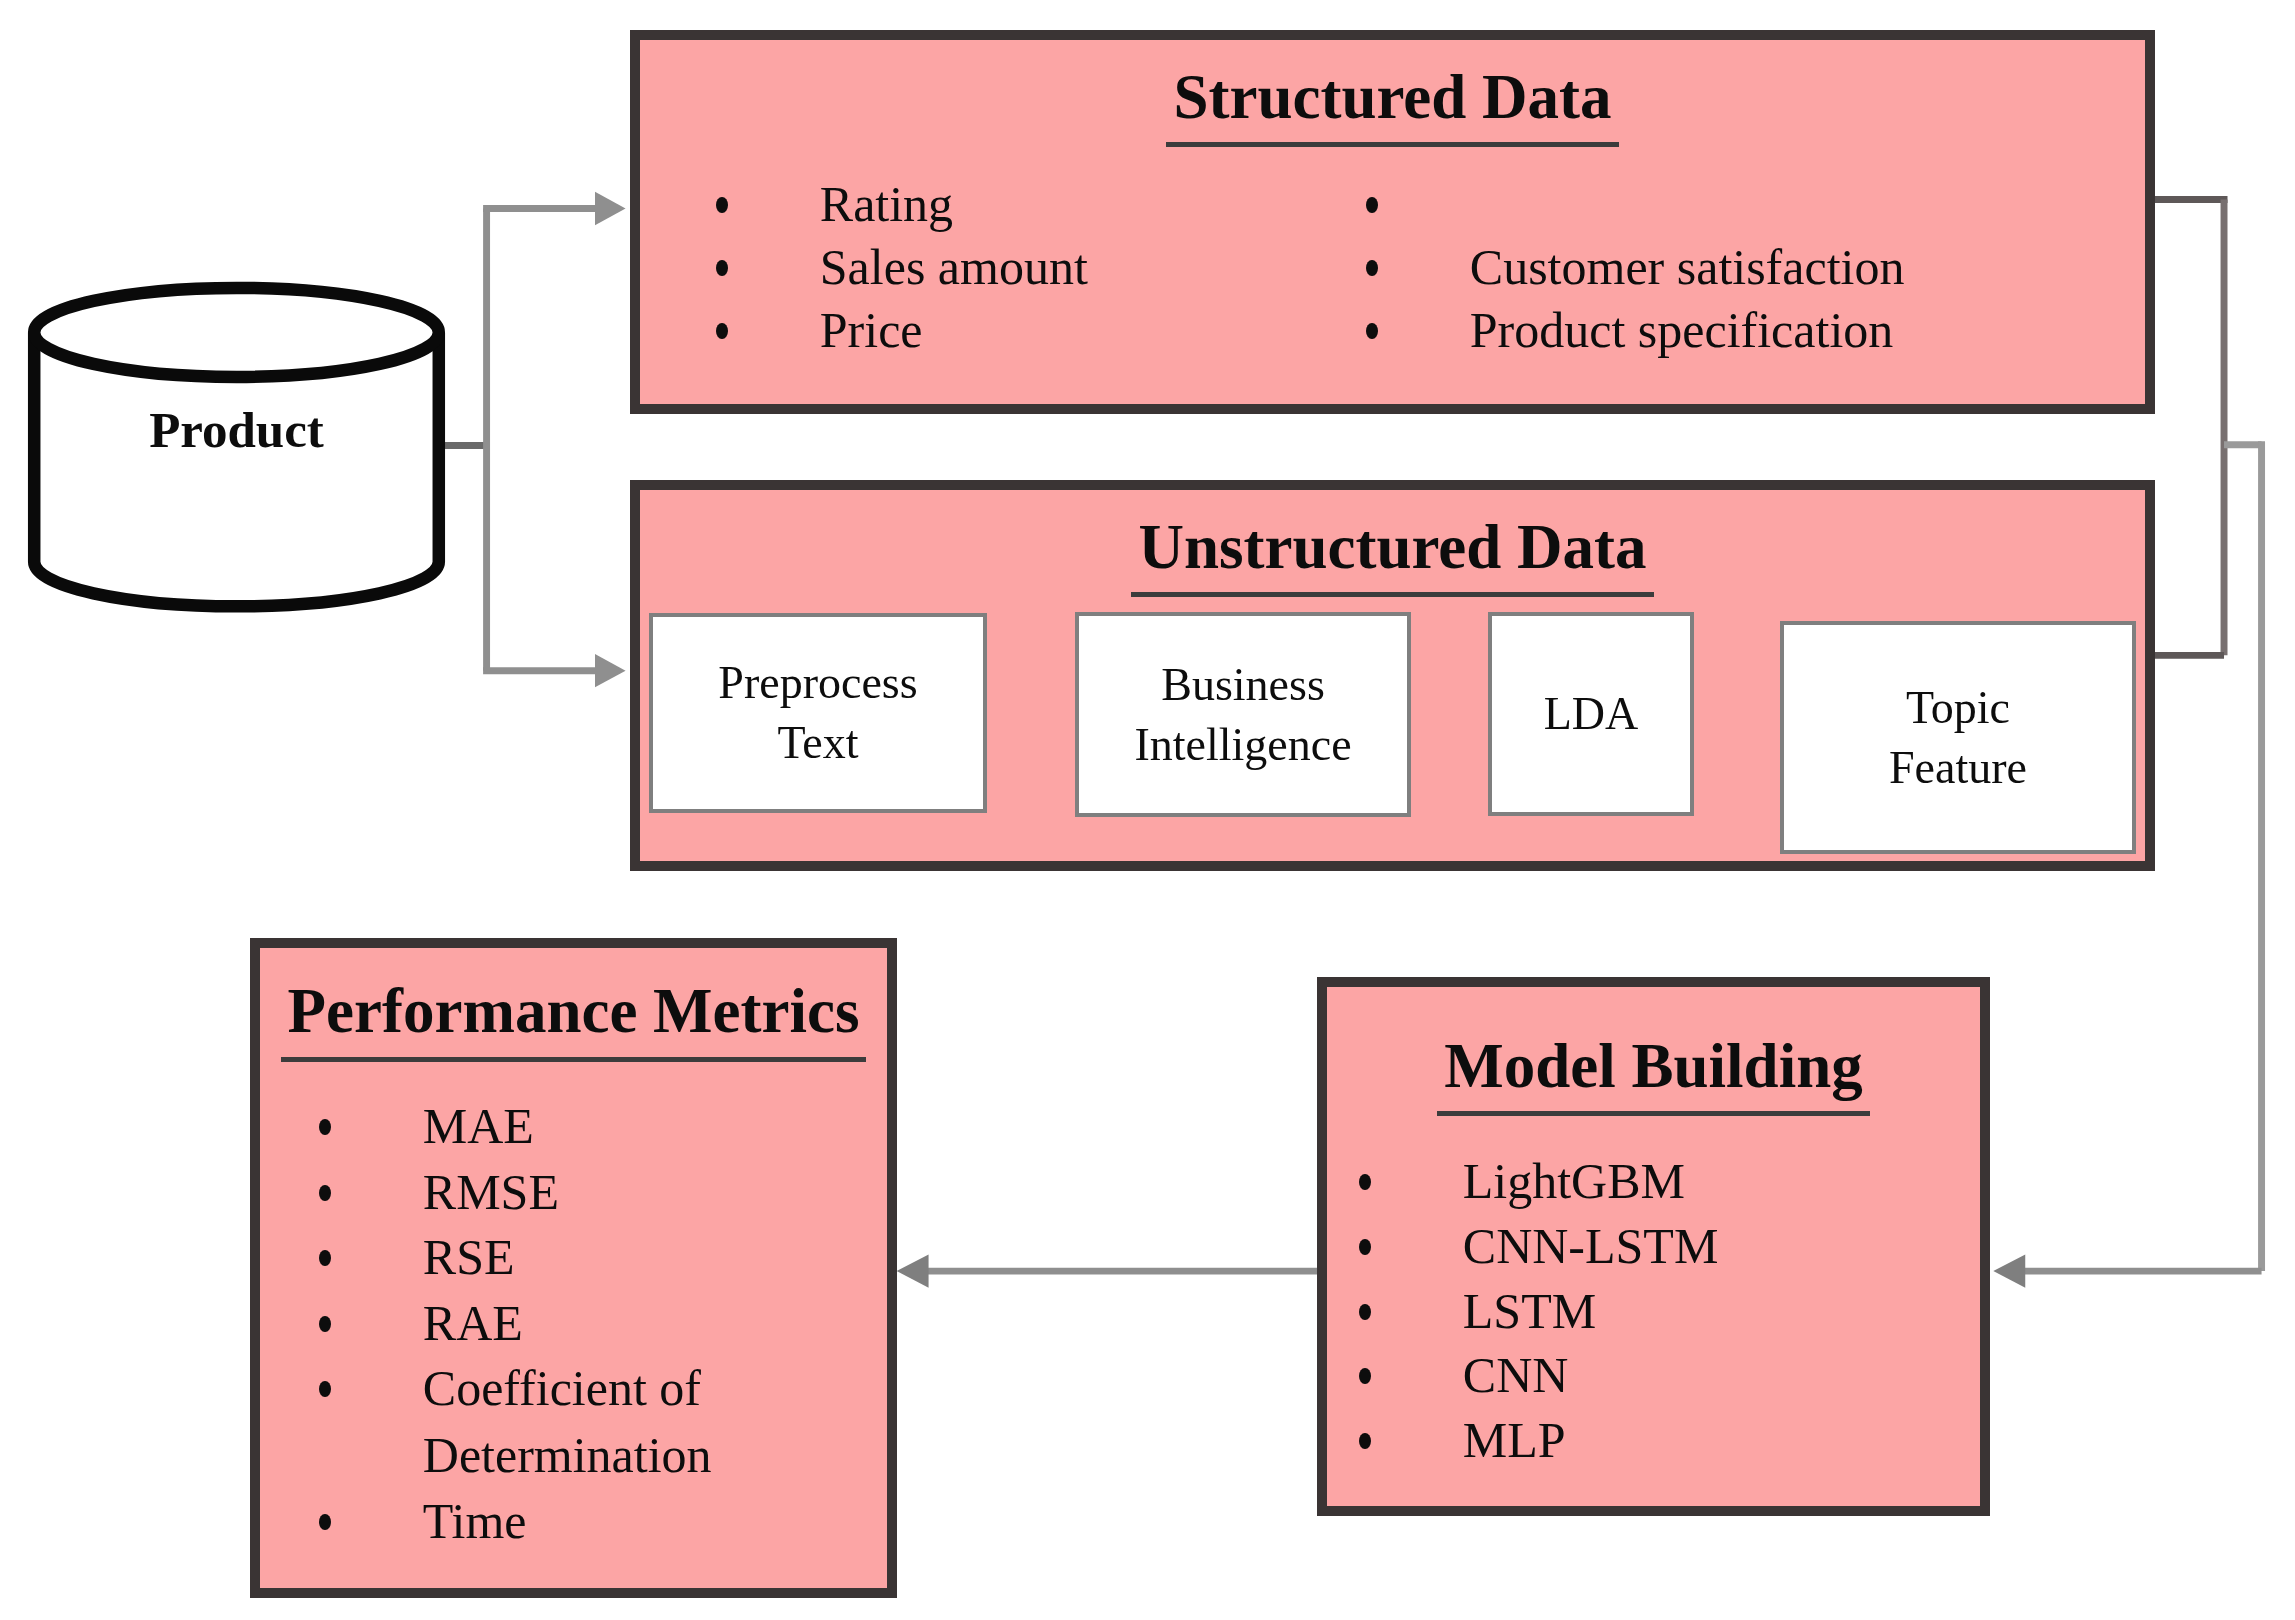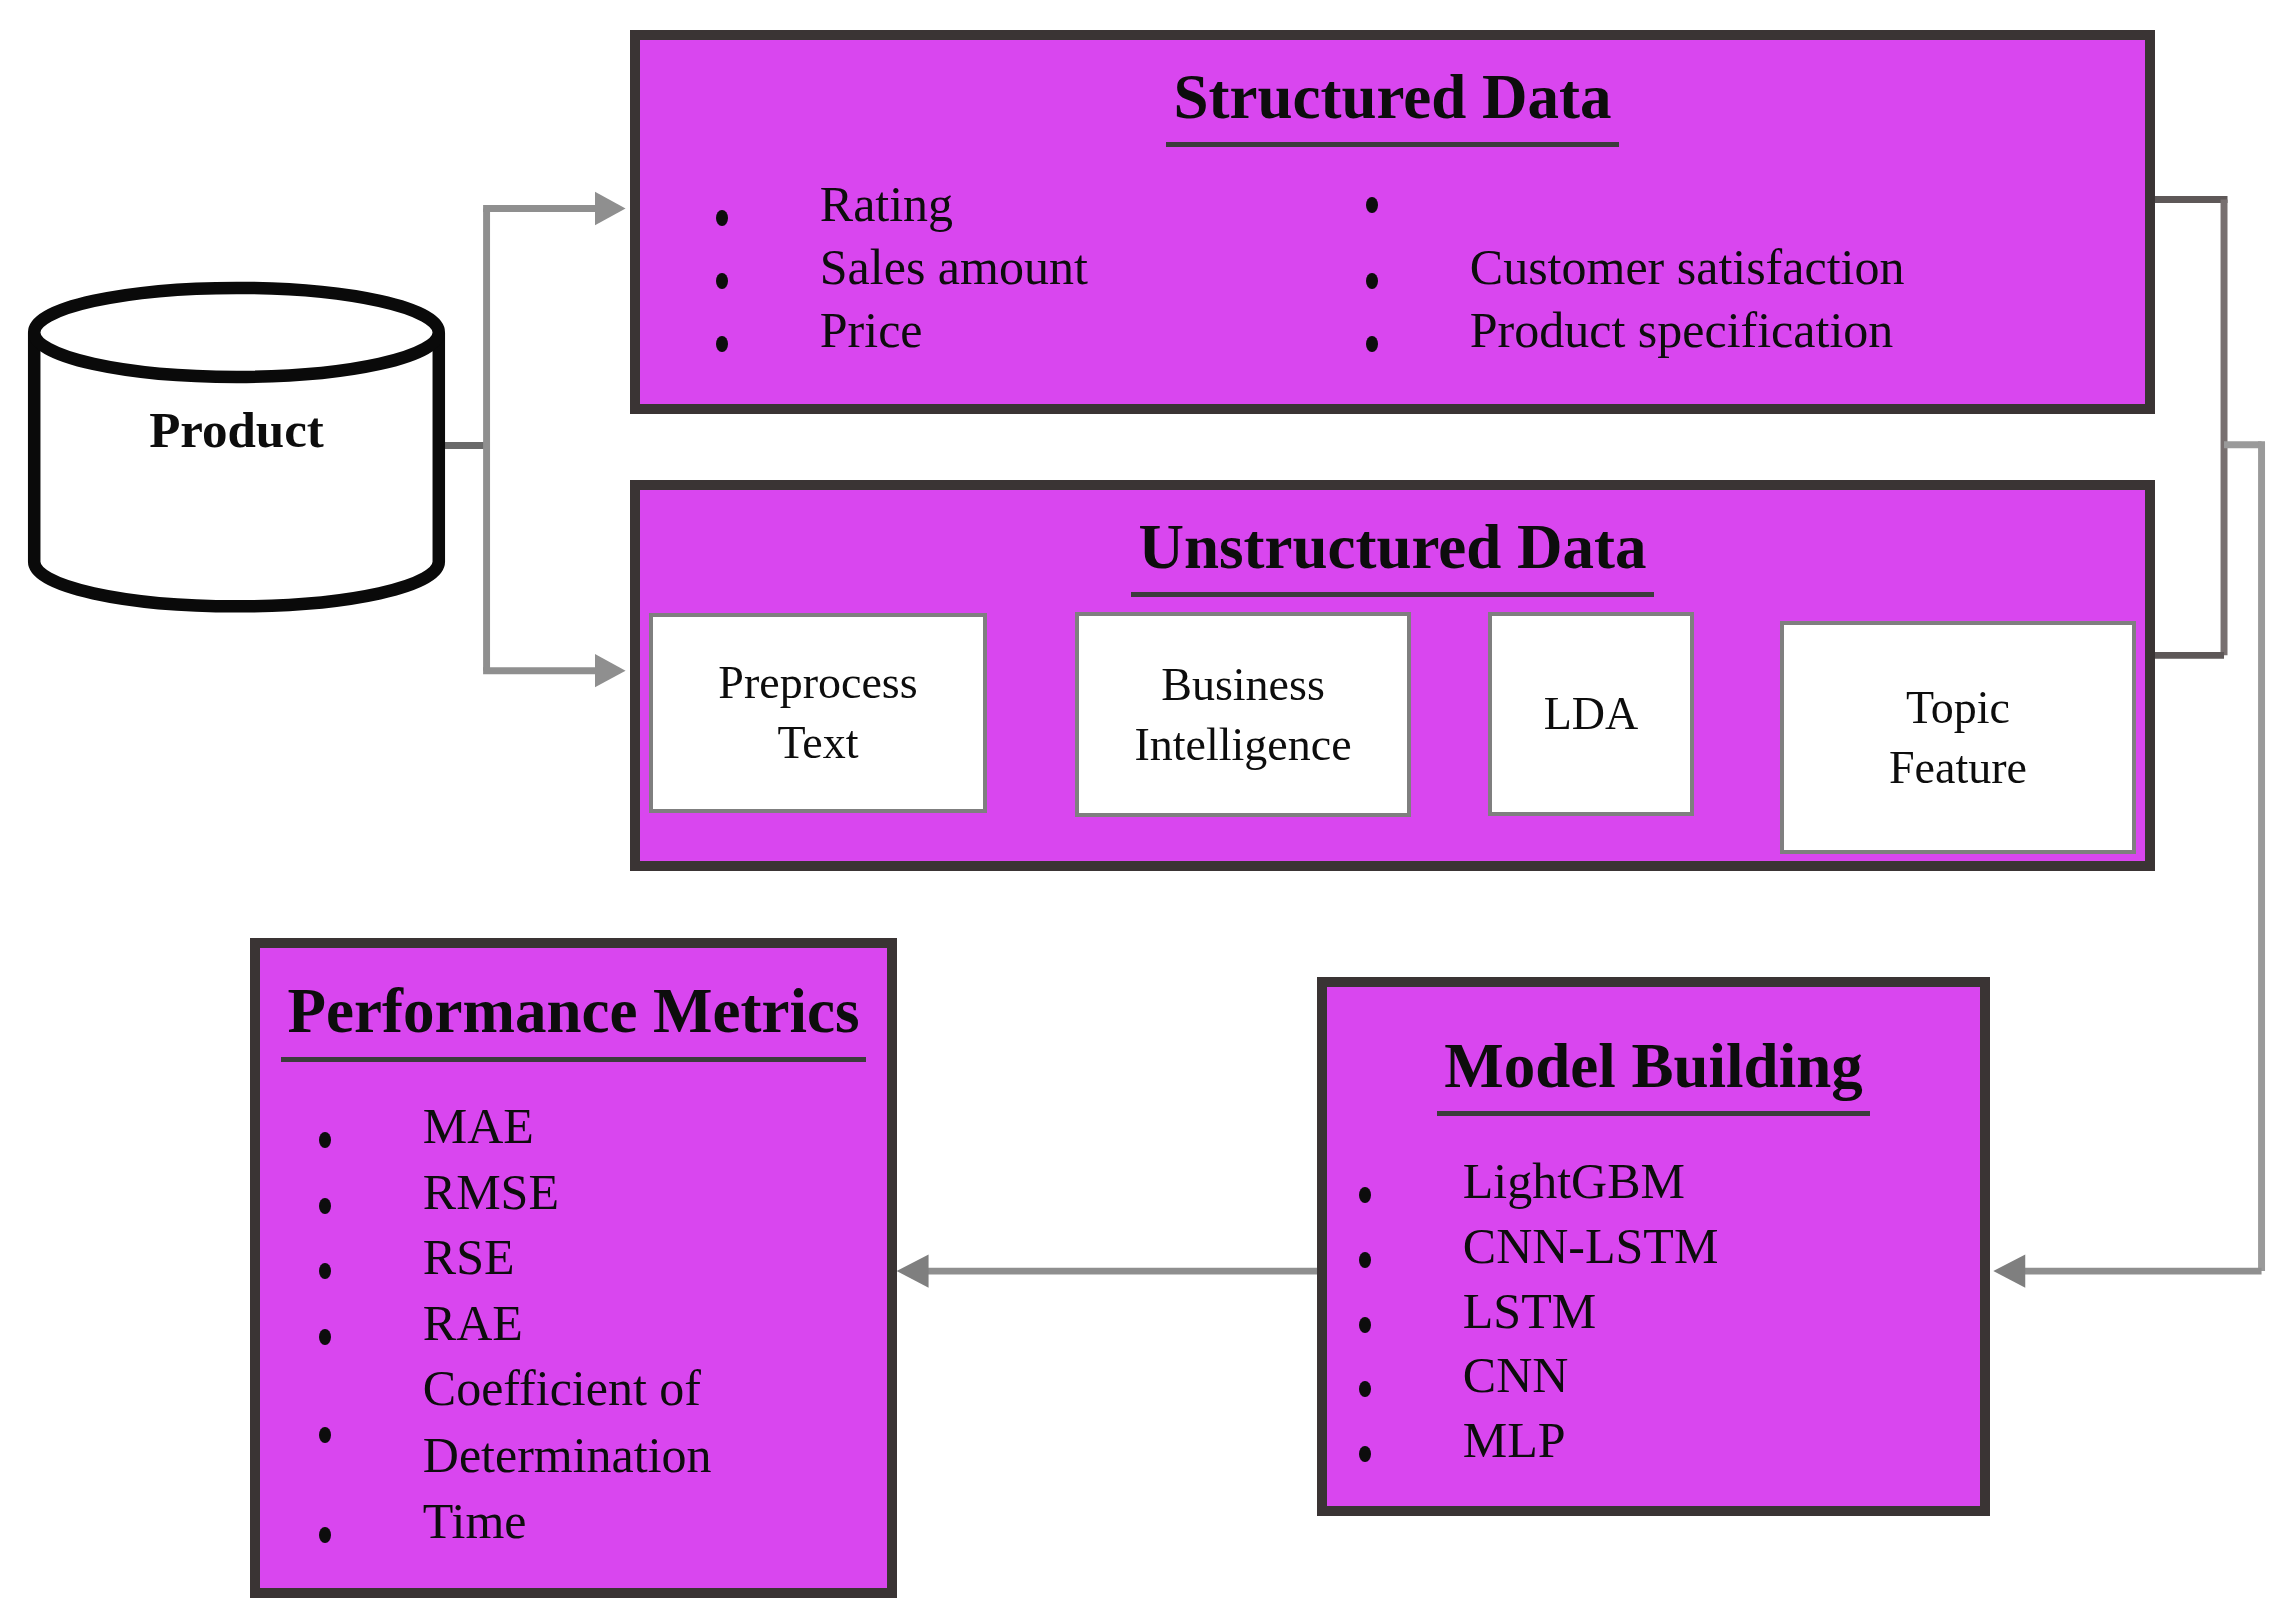--- a/index.html
+++ b/index.html
@@ -1,25 +1,25 @@
 <!DOCTYPE html>
 <html style="font-size:11px"><head>
 <meta charset="utf-8">
 <style>
   html,body{margin:0;padding:0;background:#ffffff;}
   .canvas{
     position:relative;width:2295px;height:1620px;background:#ffffff;overflow:hidden;
     font-family:"Liberation Serif","DejaVu Serif",serif;color:#0d0d0d;
   }
   
-  .obox{position:absolute;background:#d946ef;border:10.4px solid #3a3434;box-sizing:border-box;}
+  .obox{position:absolute;background:#fca5a5;border:10.4px solid #3a3434;box-sizing:border-box;}
   .box-title{position:absolute;left:0;width:100%;text-align:center;font-weight:bold;font-size:63px;line-height:74px;white-space:nowrap;}
   .box-title .ul{display:inline-block;padding:0 7px 8.3px 7px;border-bottom:5.6px solid #3c3c3c;}
   
-  .item{position:absolute;display:flex;align-items:center;font-size:50px;line-height:67px;white-space:nowrap;}
+  .item{position:absolute;display:flex;align-items:flex-start;font-size:50px;line-height:67px;white-space:nowrap;}
   .item .dot{flex:0 0 auto;width:11.8px;height:16px;margin:26px 92px 0 0;background:#0d0d0d;border-radius:50%;}
   .item .txt{display:block;}
   .item .wrap{white-space:normal;max-width:361px;}
   
   .fbox{position:absolute;background:#ffffff;border:4.9px solid #7f7f7f;box-sizing:border-box;
         display:flex;align-items:center;justify-content:center;text-align:center;}
   .fbox .flabel{font-size:46px;line-height:60px;}
   
   .cyl{position:absolute;left:21px;top:278px;width:431px;height:341px;}
   .cyl-label{position:absolute;left:21px;top:398px;width:431px;text-align:center;

